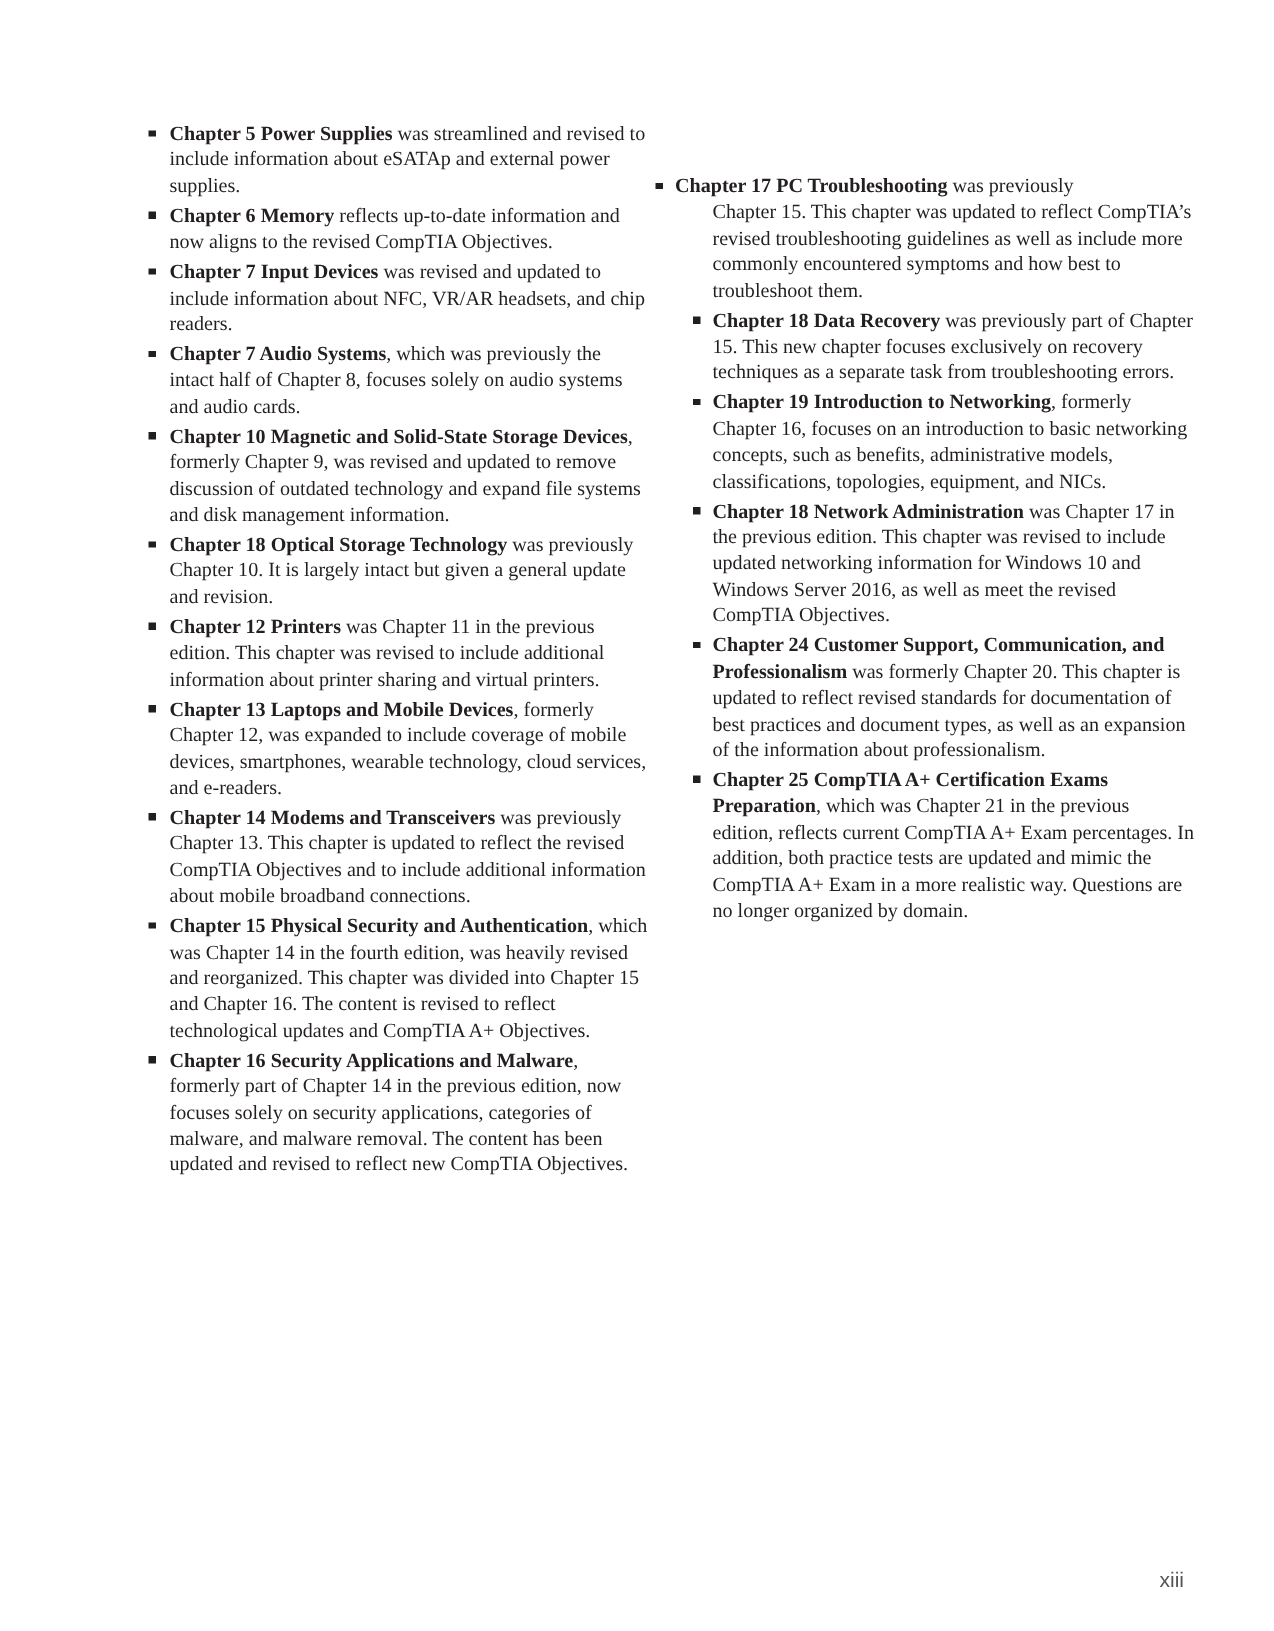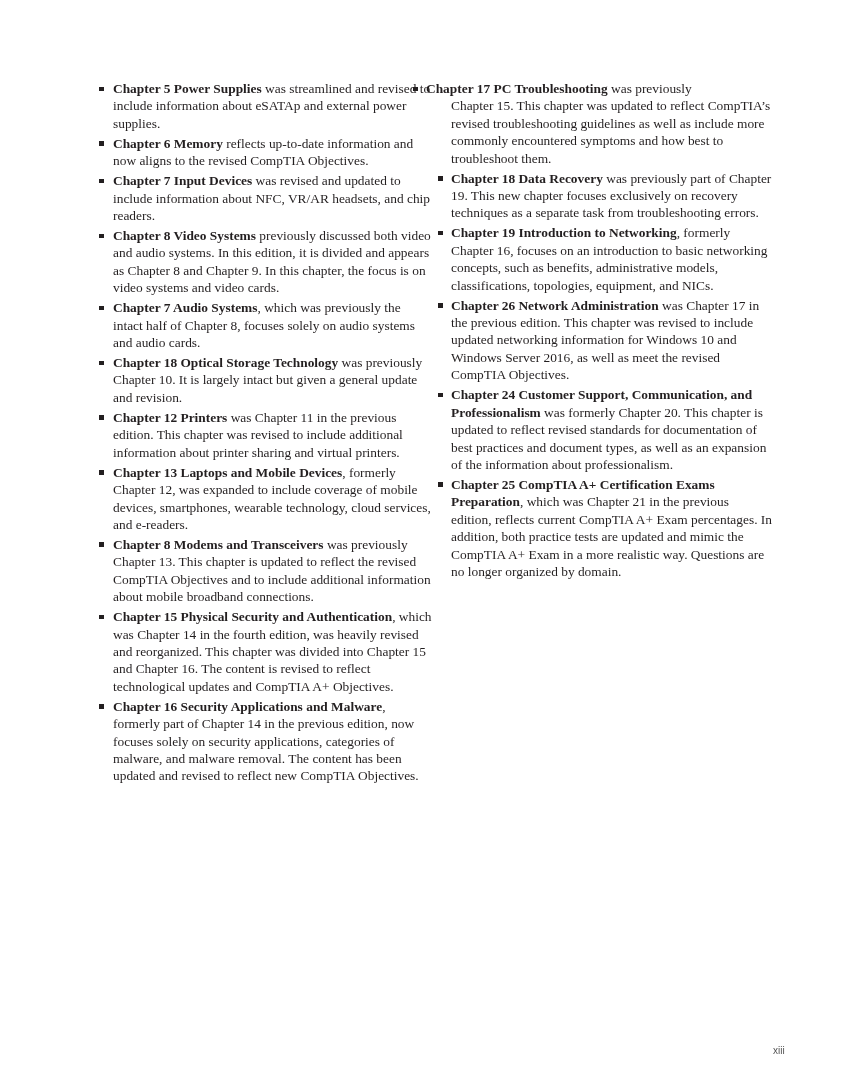--- a/index.html
+++ b/index.html
@@ -1,54 +1,54 @@
 <!DOCTYPE html>
 <html><head>
 <meta charset="utf-8">
 <style>
   html, body { margin:0; padding:0; background:#ffffff; }
   body { width:849px; height:1087px; position:relative; overflow:hidden;
     font-family:"Liberation Serif", "DejaVu Serif", serif; color:#231f20; }
   .col { position:absolute; top:80px; }
   .col-left { left:98px; width:335px; }
-  .col-right { left:412px; width:360px; }
+  .col-right { left:436px; width:360px;margin-top:35px; }
   ul { list-style:none; margin:0; padding:0; }
   li { position:relative; font-size:13.4px; line-height:17.4px; margin:0 0 2.6px 0; padding-left:15px; }
   li::before { content:""; position:absolute; left:1px; top:6.5px; width:4.5px; height:4.5px; background:#231f20; }
   .col-right li { padding-left:39px; }
   .col-right li::before { left:26px; }
   .col-right li.first { padding-left:14px; }
   .col-right li.first::before { left:1px; }
   .col-right li.first .rest { display:block; padding-left:25px; margin-top:0; }
   b { font-weight:bold; }
-  .page-num { position:absolute; left:773px; top:1045px; font-family:"Liberation Sans", "DejaVu Sans", sans-serif; font-size:10px; color:#555; }
+  .page-num { position:absolute; left:773px; top:1045px; font-family:"Liberation Sans", "DejaVu Sans", sans-serif; font-size:14px; color:#555; }
 </style>
 </head>
 <body>
 
 <div class="col col-left">
   <ul>
     <li><b>Chapter 5 Power Supplies</b><span> was streamlined and revised to include information about eSATAp and external power supplies.</span></li>
     <li><b>Chapter 6 Memory</b><span> reflects up-to-date information and now aligns to the revised CompTIA Objectives.</span></li>
     <li><b>Chapter 7 Input Devices</b><span> was revised and updated to include information about NFC, VR/AR headsets, and chip readers.</span></li>
-    <li><b>Chapter 8 Video Systems</b><span> previously discussed both video and audio systems. In this edition, it is divided and appears as Chapter 8 and Chapter 9. In this chapter, the focus is on video systems and video cards.</span></li>
     <li><b>Chapter 7 Audio Systems</b><span>, which was previously the intact half of Chapter 8, focuses solely on audio systems and audio cards.</span></li>
+    <li><b>Chapter 10 Magnetic and Solid-State Storage Devices</b><span>, formerly Chapter 9, was revised and updated to remove discussion of outdated technology and expand file systems and disk management information.</span></li>
     <li><b>Chapter 18 Optical Storage Technology</b><span> was previously Chapter 10. It is largely intact but given a general update and revision.</span></li>
     <li><b>Chapter 12 Printers</b><span> was Chapter 11 in the previous edition. This chapter was revised to include additional information about printer sharing and virtual printers.</span></li>
     <li><b>Chapter 13 Laptops and Mobile Devices</b><span>, formerly Chapter 12, was expanded to include coverage of mobile devices, smartphones, wearable technology, cloud services, and e-readers.</span></li>
-    <li><b>Chapter 8 Modems and Transceivers</b><span> was previously Chapter 13. This chapter is updated to reflect the revised CompTIA Objectives and to include additional information about mobile broadband connections.</span></li>
+    <li><b>Chapter 14 Modems and Transceivers</b><span> was previously Chapter 13. This chapter is updated to reflect the revised CompTIA Objectives and to include additional information about mobile broadband connections.</span></li>
     <li><b>Chapter 15 Physical Security and Authentication</b><span>, which was Chapter 14 in the fourth edition, was heavily revised and reorganized. This chapter was divided into Chapter 15 and Chapter 16. The content is revised to reflect technological updates and CompTIA A+ Objectives.</span></li>
     <li><b>Chapter 16 Security Applications and Malware</b><span>, formerly part of Chapter 14 in the previous edition, now focuses solely on security applications, categories of malware, and malware removal. The content has been updated and revised to reflect new CompTIA Objectives.</span></li>
   </ul>
 </div>
 
 <div class="col col-right">
   <ul>
     <li class="first"><b>Chapter 17 PC Troubleshooting</b><span> was previously</span><span class="rest">Chapter 15. This chapter was updated to reflect CompTIA’s revised troubleshooting guidelines as well as include more commonly encountered symptoms and how best to troubleshoot them.</span></li>
-    <li><b>Chapter 18 Data Recovery</b><span> was previously part of Chapter 19. This new chapter focuses exclusively on recovery techniques as a separate task from troubleshooting errors.</span></li>
+    <li><b>Chapter 18 Data Recovery</b><span> was previously part of Chapter 15. This new chapter focuses exclusively on recovery techniques as a separate task from troubleshooting errors.</span></li>
     <li><b>Chapter 19 Introduction to Networking</b><span>, formerly Chapter 16, focuses on an introduction to basic networking concepts, such as benefits, administrative models, classifications, topologies, equipment, and NICs.</span></li>
-    <li><b>Chapter 26 Network Administration</b><span> was Chapter 17 in the previous edition. This chapter was revised to include updated networking information for Windows 10 and Windows Server 2016, as well as meet the revised CompTIA Objectives.</span></li>
+    <li><b>Chapter 18 Network Administration</b><span> was Chapter 17 in the previous edition. This chapter was revised to include updated networking information for Windows 10 and Windows Server 2016, as well as meet the revised CompTIA Objectives.</span></li>
     <li><b>Chapter 24 Customer Support, Communication, and Professionalism</b><span> was formerly Chapter 20. This chapter is updated to reflect revised standards for documentation of best practices and document types, as well as an expansion of the information about professionalism.</span></li>
     <li><b>Chapter 25 CompTIA A+ Certification Exams Preparation</b><span>, which was Chapter 21 in the previous edition, reflects current CompTIA A+ Exam percentages. In addition, both practice tests are updated and mimic the CompTIA A+ Exam in a more realistic way. Questions are no longer organized by domain.</span></li>
   </ul>
 </div>
 
 <div class="page-num">xiii</div>
 
 </body></html>

